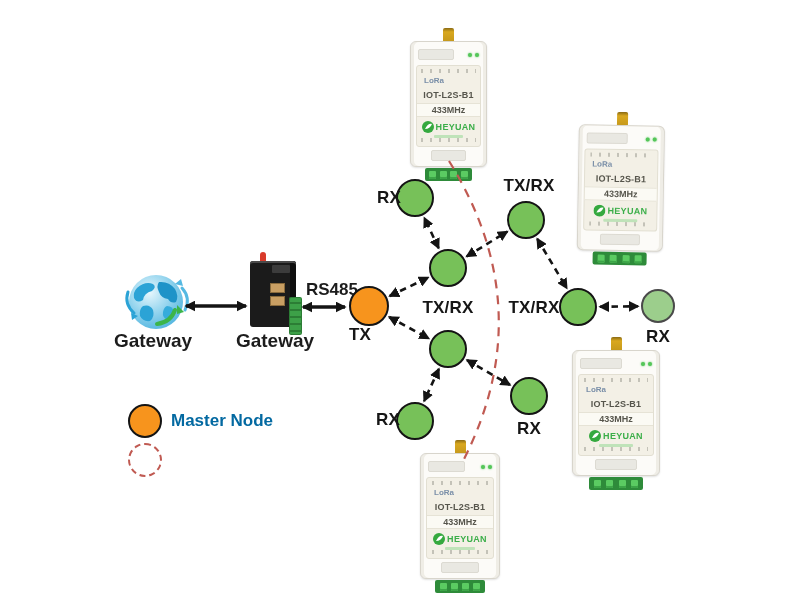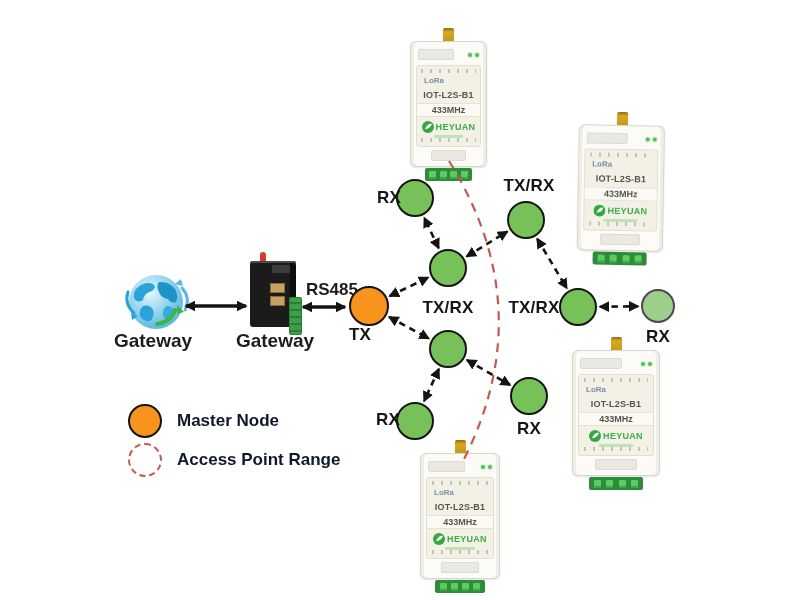--- a/index.html
+++ b/index.html
@@ -19,21 +19,21 @@
   .free-label{position:absolute;transform:translate(-50%,-50%);white-space:nowrap;}
   .lbl-big{font-size:19px;font-weight:700;color:#1c1c1c;}
   .lbl-mid{font-size:17px;font-weight:700;color:#1c1c1c;}
   
   .legend{position:absolute;left:128px;top:404px;z-index:3;display:flex;flex-direction:column;gap:5px;}
   .legend-row{display:flex;align-items:center;height:34px;}
   .sw{width:34px;height:34px;border-radius:50%;box-sizing:border-box;flex:0 0 auto;}
   .sw-master{background:#F7941D;border:2.5px solid #141414;}
   .sw-slave{background:#77C159;border:2.5px solid #141414;}
   .sw-range{background:#fff;border:2.5px dashed #C05A52;}
-  .legend-row span{margin-left:15px;font-size:17px;font-weight:700;color:#0f172a;}
+  .legend-row span{margin-left:9px;font-size:17px;font-weight:700;color:#0369a1;}
   
   .device{position:absolute;display:flex;flex-direction:column;align-items:center;box-sizing:border-box;}
   .ant{width:11px;height:13px;background:linear-gradient(#8a6a14,#d9a81f 30%,#c79a1c);
        border-radius:2px 2px 0 0;flex:0 0 auto;}
   .dev-body{width:100%;flex:1 1 auto;background:#FCFBF8;border:1px solid #D8D5CC;border-radius:6px;
             box-shadow:inset 3px 0 0 #efede6, inset -3px 0 0 #efede6, 0 1px 2px rgba(0,0,0,.12);
             display:flex;flex-direction:column;box-sizing:border-box;padding:3px 4px;}
   .dev-cap{height:19px;flex:0 0 auto;display:flex;align-items:center;justify-content:space-between;padding:0 3px;}
   .dev-cap.bottom{height:15px;justify-content:center;}
   .cap-window{width:55%;height:9px;background:#E9E8E2;border:1px solid #DCDAD2;border-radius:2px;}
@@ -276,21 +276,20 @@
       <line x1="599.9982814513897" y1="306.72502148185765" x2="638.0015623169184" y2="306.2499804710385" stroke="#141414" stroke-width="2.6" stroke-dasharray="6.5 5" marker-start="url(#arrow)" marker-end="url(#arrow)"></line>
     </svg>
 
   <div class="legend">
     <div class="legend-row">
       <div class="sw sw-master"></div>
       <span>Master Node</span>
     </div>
     <div class="legend-row">
       <div class="sw sw-range"></div>
-      <span>Access Point Range</span>
     </div>
   </div>
 <div class="node master" style="left: 349px; top: 286px; height: 40px; width: 40px;"></div>
     <div class="node-label" style="left: 360px; top: 335px;">TX</div>
     <div class="node slave" style="left: 396px; top: 179px; height: 38px; width: 38px;"></div>
     <div class="node-label" style="left: 389px; top: 198px;">RX</div>
     <div class="node slave" style="left: 429px; top: 249px; height: 38px; width: 38px;"></div>
     <div class="node-label" style="left: 448px; top: 308px;">TX/RX</div>
     <div class="node slave" style="left: 429px; top: 330px; height: 38px; width: 38px;"></div>
     <div class="node slave" style="left: 507px; top: 201px; height: 38px; width: 38px;"></div>

